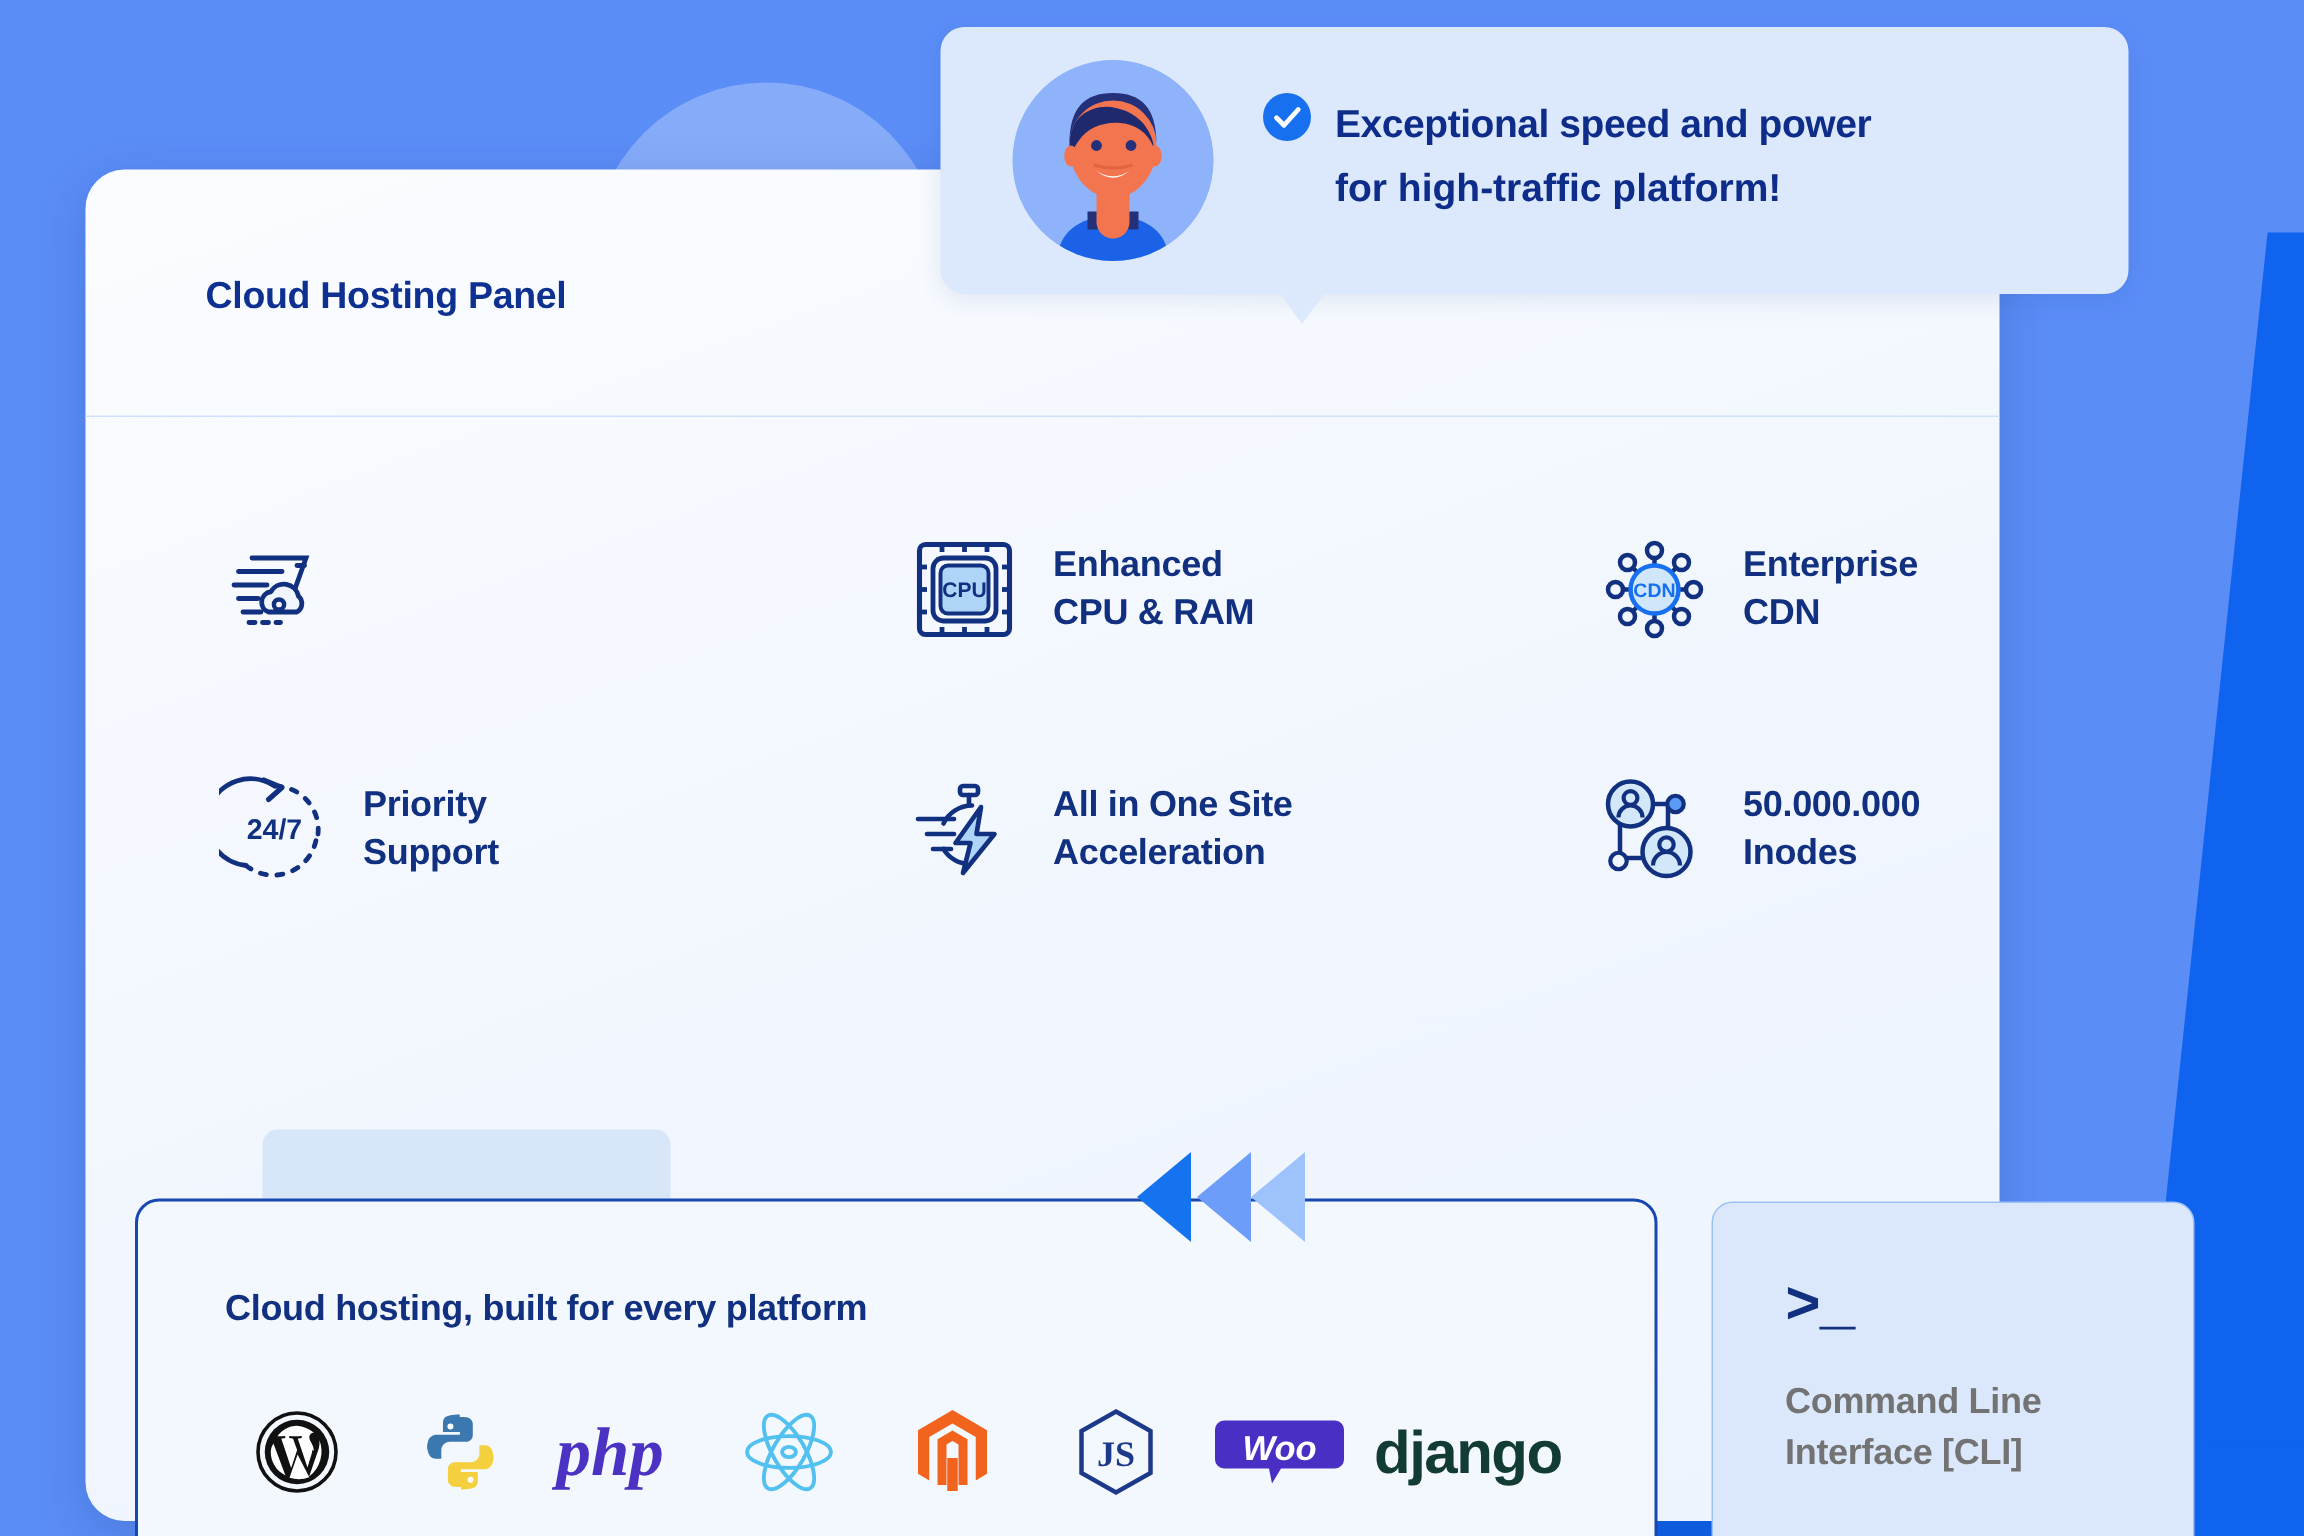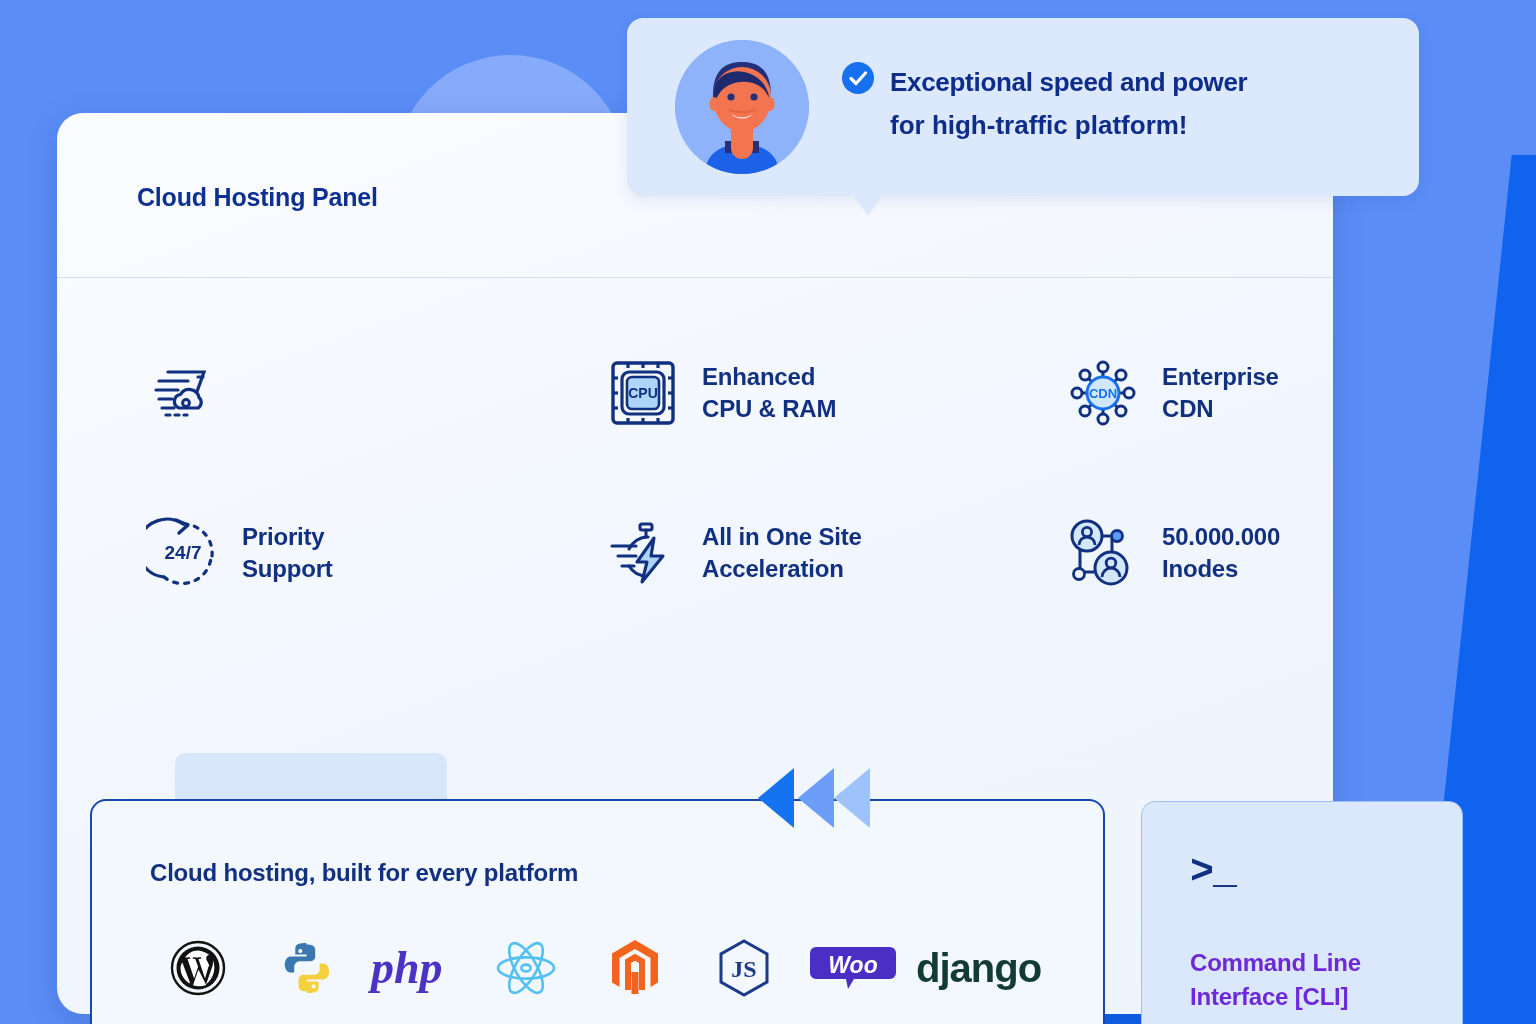--- a/index.html
+++ b/index.html
@@ -161,24 +161,23 @@
     border-radius:14px;
   }
   #cli-prompt {
     position:absolute; left:48px; top:48px;
     font-size:40px; font-weight:bold; color:#11307f;
     font-family:"Liberation Mono", monospace;
     letter-spacing:-1px;
   }
   #cli-label {
     position:absolute; left:48px; top:116px;
-    font-size:24px; font-weight:bold; color:#6d28d9;
+    font-size:24px; font-weight:bold; color:#737373;
     line-height:1.4; letter-spacing:-.2px;
     white-space:pre-line;
-    margin-top:28px;
   }
 </style>
 </head>
 <body>
 
 <div id="bg-layer">
   <div class="deco-circle-top"></div>
   <div class="deco-slab-right"></div>
   <div class="deco-wedge-bottom"></div>
   <div class="deco-wedge-bottom-2"></div>

